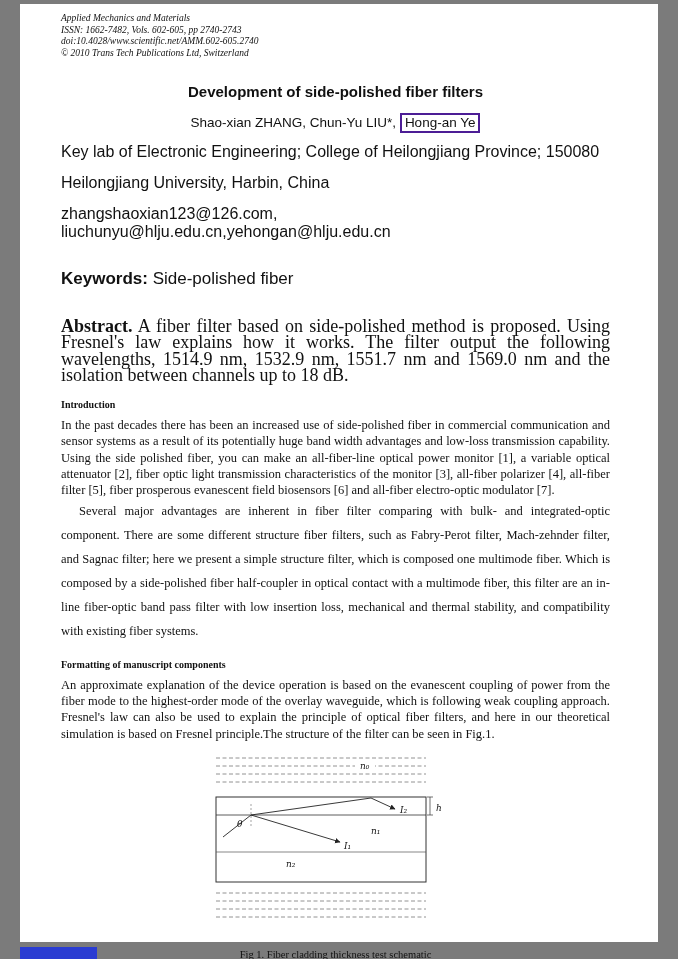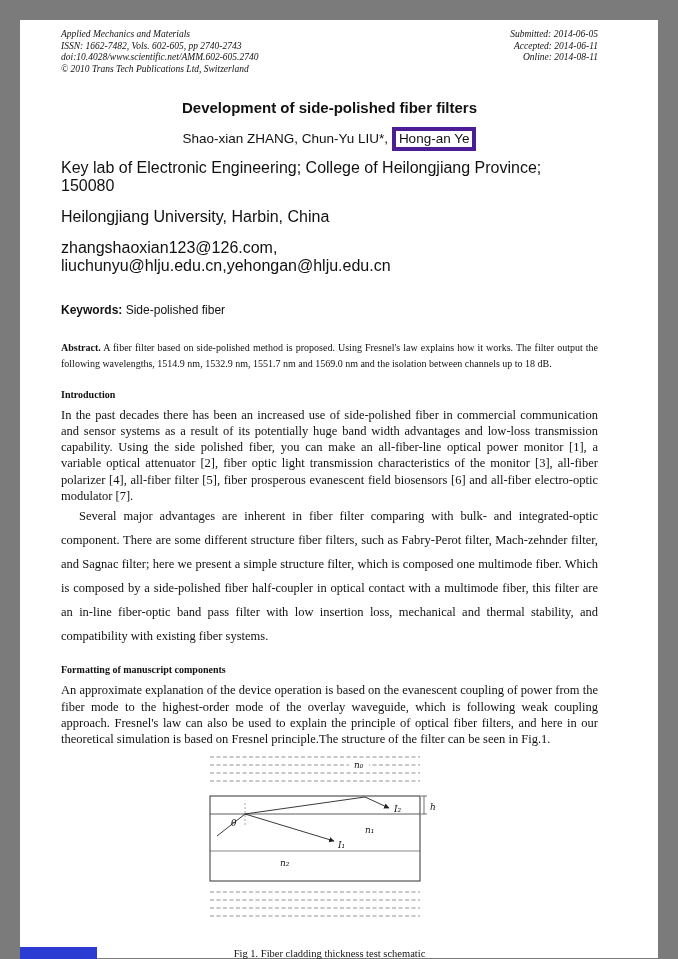--- a/index.html
+++ b/index.html
@@ -5,60 +5,60 @@
   * { margin:0; padding:0; box-sizing:border-box; }
   html,body { width:678px; height:959px; }
   body {
     background:#7b7b7b;
     font-family:"Liberation Serif", serif;
     position:relative;
     overflow:hidden;
     color:#111;
   }
   .page {
-    position:absolute; left:20px; top:20px;
+    position:absolute; left:20px; top:4px;
     width:638px; height:938px;
     background:#ffffff;
-    padding:9px 60px 0 41px;
+    padding:9px 48px 0 41px;
   }
   .journal-header {
     display:flex; justify-content:space-between;
     font-style:italic; font-size:9.5px; line-height:11.5px;
   }
   .journal-header .right { text-align:right; }
   .paper-title {
     text-align:center; font-family:"Liberation Sans", sans-serif;
     font-weight:bold; font-size:15px; margin-top:24px;
   }
   .authors {
     text-align:center; font-family:"Liberation Sans", sans-serif;
     font-size:13.5px; margin-top:15px;
   }
-  .author-box { border:4px solid #4c1d95; padding:0 3px 1px 3px; }
+  .author-box { border:2px solid #4c1d95; padding:0 3px 1px 3px; }
   .affil {
     font-family:"Liberation Sans", sans-serif;
     font-size:16px; margin-top:13px;
   }
   .keywords {
-    margin-top:28px; font-family:"Liberation Sans", sans-serif; font-size:12px;
+    margin-top:28px; font-family:"Liberation Sans", sans-serif; font-size:17px;
   }
   .keywords .kw-label { font-weight:bold; }
   .abstract {
-    margin-top:23px; font-size:10px; line-height:16.3px; text-align:justify;
+    margin-top:29px; font-size:18px; line-height:16.3px; text-align:justify;
   }
   .abstract .abs-label { font-weight:bold; }
   .section-heading { font-weight:bold; font-size:10px; margin-top:16px; }
   p.body-par {
     font-size:12.5px; line-height:16.3px; text-align:justify; margin-top:7px;
   }
   p.cont-par {
     font-size:12.5px; line-height:24px; text-align:justify;
     margin-top:0; text-indent:18px;
   }
-  .figure-wrap { margin-top:5px; text-align:center; }
+  .figure-wrap { margin-top:12px; text-align:center; }
   .fig-caption { font-size:10.5px; margin-top:21px; text-align:center; }
   .fig-label {
     font-family:"DejaVu Serif", serif; font-style:italic; font-size:9px; fill:#111;
   }
   .ray { stroke:#222; stroke-width:0.9; }
   .dashline { stroke:#777; stroke-width:0.8; stroke-dasharray:4 2.5; }
   .blue-bar {
     position:absolute; left:20px; bottom:0;
     width:77px; height:12px; background:#2a3cd2;
   }
@@ -67,25 +67,20 @@
 <body>
 
 <div class="page">
 
   <div class="journal-header">
     <div class="left">
       <div>Applied Mechanics and Materials</div>
       <div>ISSN: 1662-7482, Vols. 602-605, pp 2740-2743</div>
       <div>doi:10.4028/www.scientific.net/AMM.602-605.2740</div>
       <div>© 2010 Trans Tech Publications Ltd, Switzerland</div>
-    </div>
-    <div class="right">
-      <div>Submitted: 2014-06-05</div>
-      <div>Accepted: 2014-06-11</div>
-      <div>Online: 2014-08-11</div>
     </div>
   </div>
 
   <div class="paper-title">Development of side-polished fiber filters</div>
 
   <div class="authors">
     <span>Shao-xian ZHANG, Chun-Yu  LIU*, </span><span class="author-box">Hong-an Ye</span>
   </div>
 
   <div class="affil">Key lab of Electronic Engineering; College of Heilongjiang Province; 150080</div>

